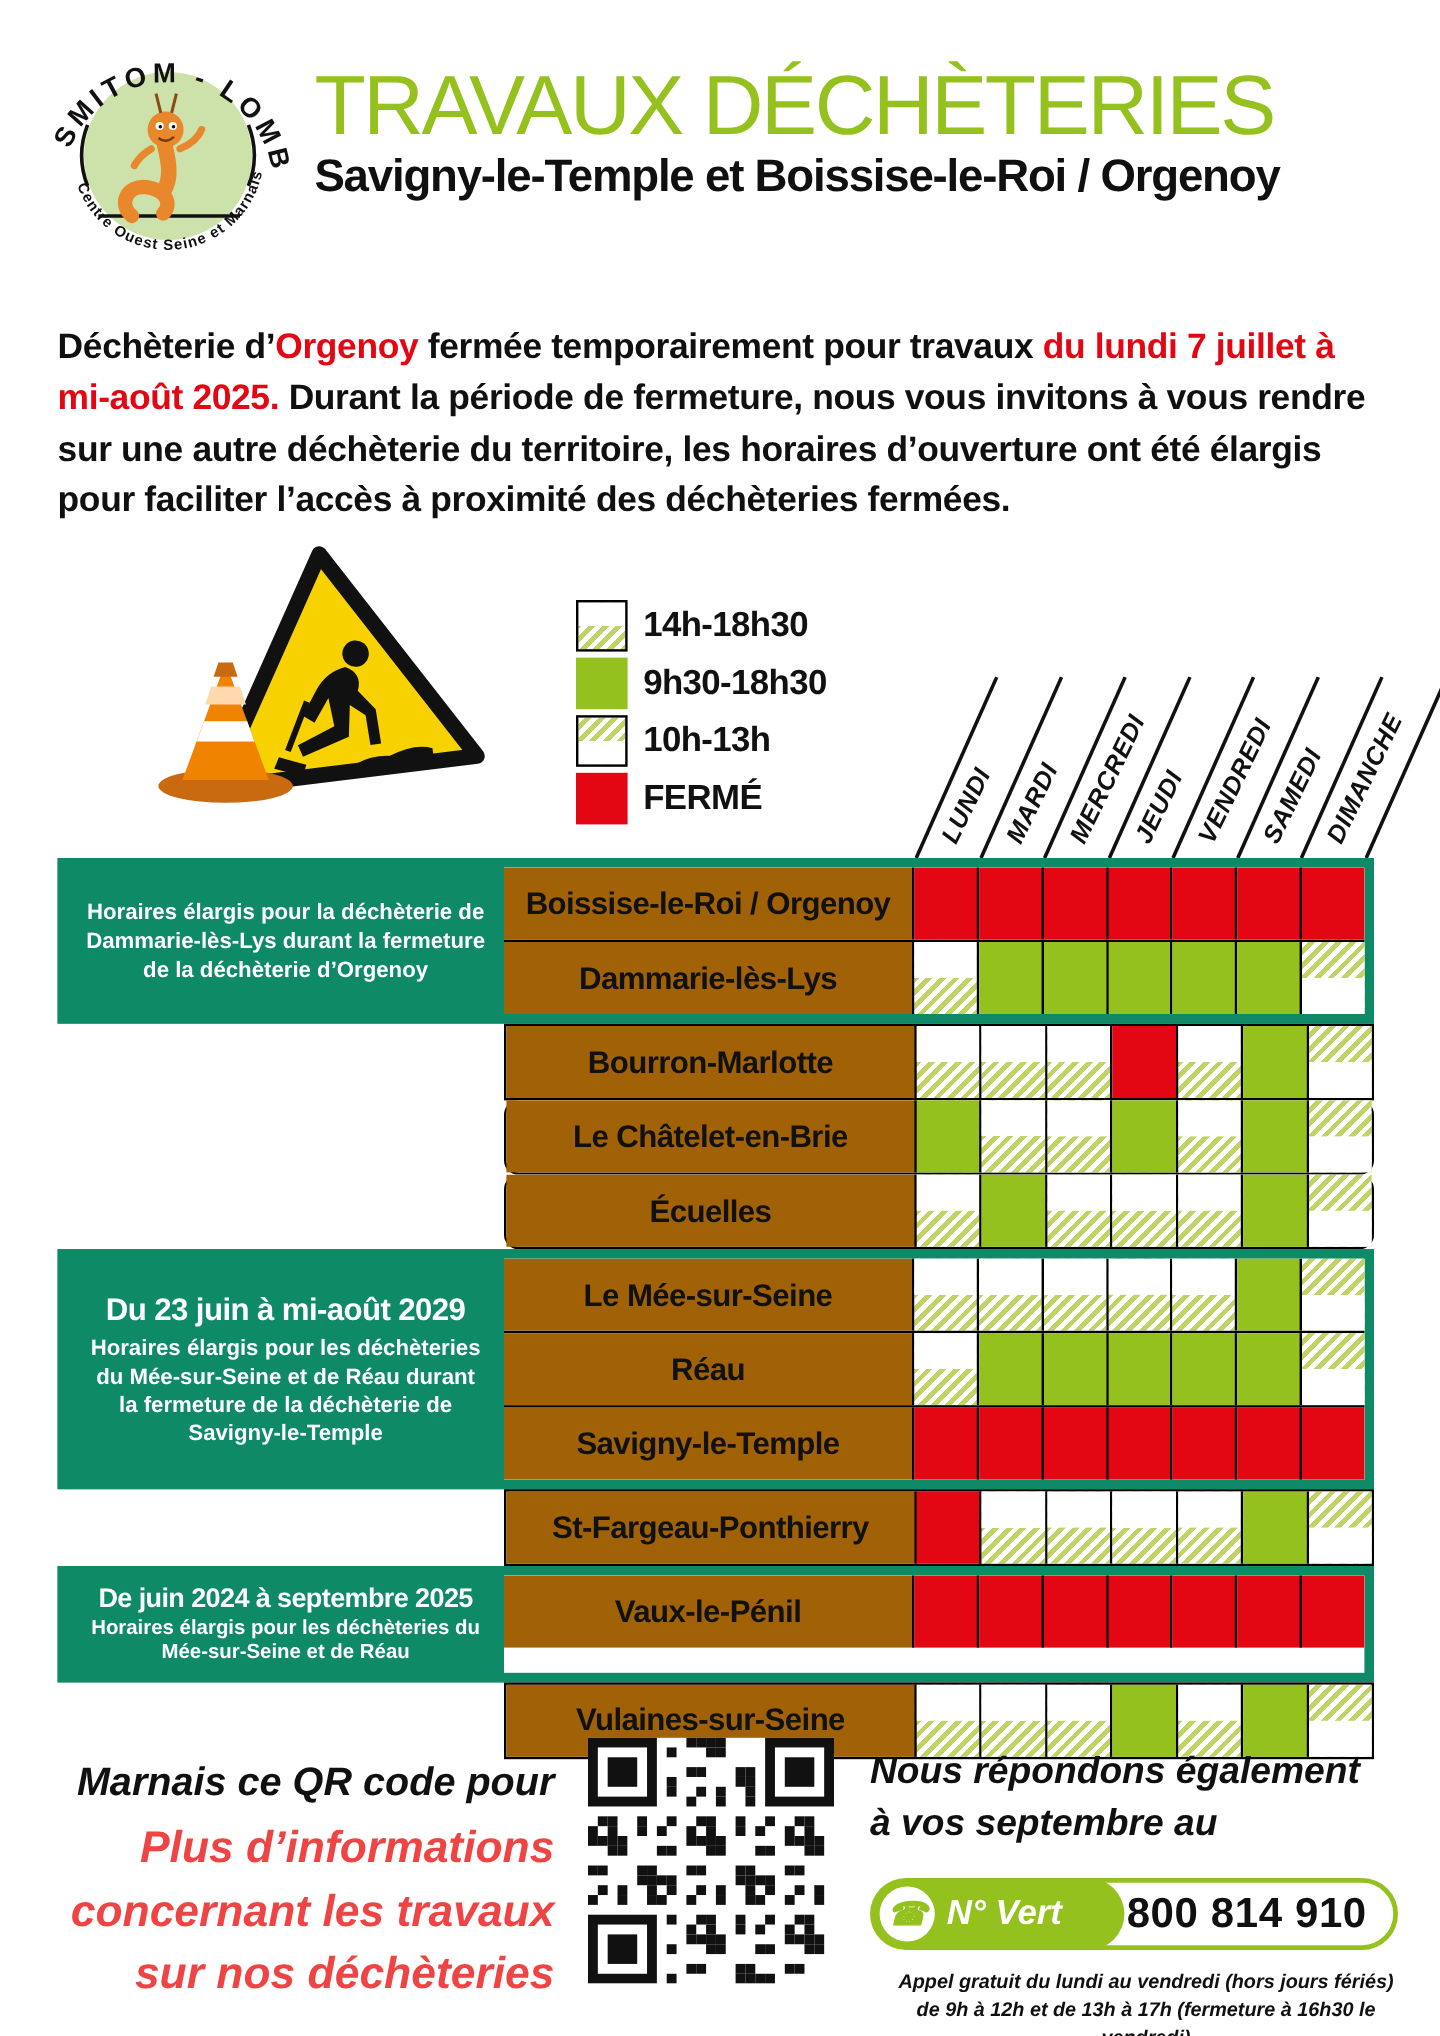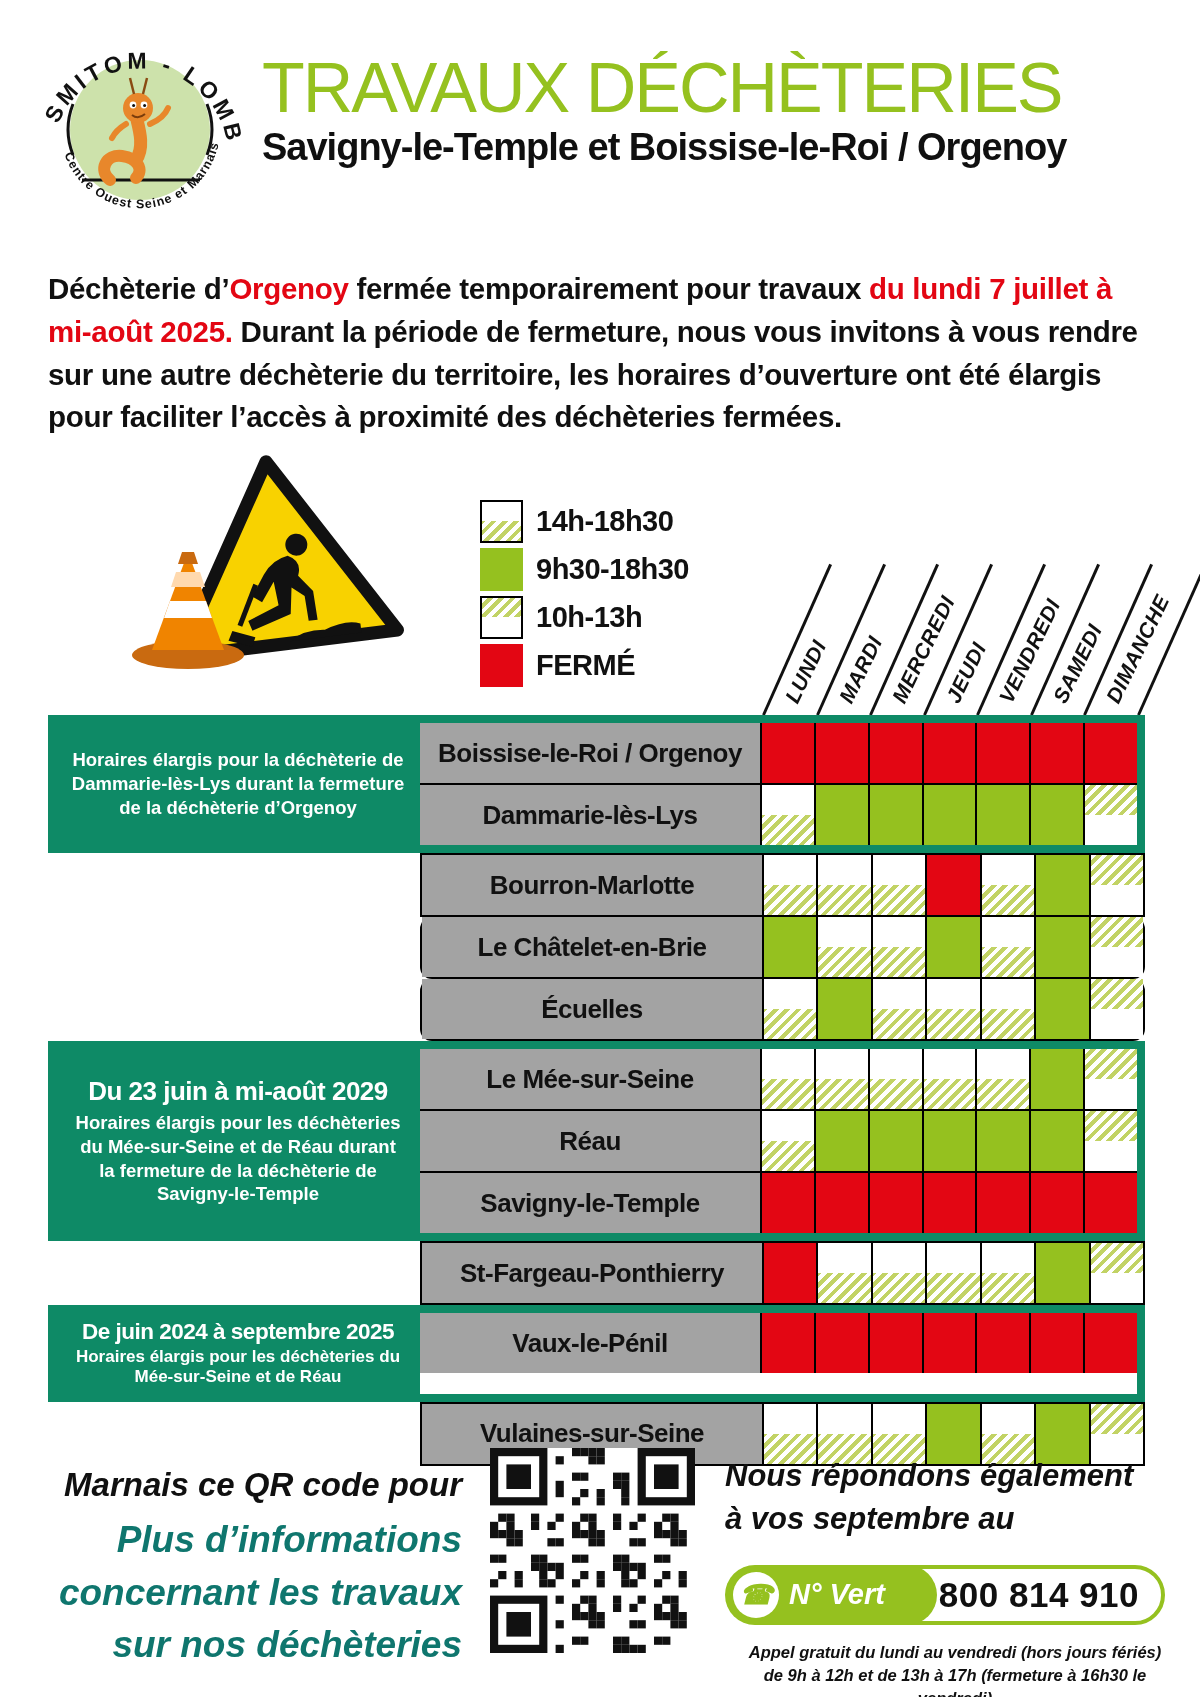--- a/index.html
+++ b/index.html
@@ -50,30 +50,30 @@
   .gsub{font-size:18.5px;font-weight:700;line-height:1.28;}
   .gframe.g2 .gtitle{font-size:22.5px;margin-bottom:2px;}
   .gframe.g2 .gsub{font-size:17px;line-height:1.2;}
   .grows{flex:1;background:#fff;display:flex;flex-direction:column;}
   .grows .srow + .srow{border-top:2px solid #000;}
   .srow{display:flex;height:60px;background:#fff;}
   .srow.solo{margin-left:372px;border:2px solid #000;}
   .srow.solo + .srow.solo{border-top:none;border-radius:12px;}
   .rlabel{flex:0 0 342px;width:342px;box-sizing:border-box;border-right:2px solid #000;
           display:flex;align-items:center;justify-content:center;font-size:26px;font-weight:800;
-          letter-spacing:-0.5px;white-space:nowrap;background:#a3a3a3;}
+          letter-spacing:-0.5px;white-space:nowrap;background:#a16207;}
   .cells{flex:1;display:flex;}
   .cell{flex:1;box-sizing:border-box;border-right:2px solid #000;}
   .cell:last-child{border-right:none;}
 
   
   .footer{position:absolute;left:0;top:1448px;width:1200px;display:flex;align-items:flex-start;}
   .scan-text{width:462px;text-align:right;font-style:italic;font-weight:800;margin-top:18px;}
   .scan-l1{font-size:33px;color:#101010;margin-bottom:10px;}
-  .scan-green{font-size:37px;color:#0f766e;line-height:1.42;}
+  .scan-green{font-size:37px;color:#ef4444;line-height:1.42;}
   .qrwrap{flex:0 0 205px;margin:0 30px 0 28px;}
   .contact{width:460px;margin-top:6px;}
   .contact-heading{font-size:31px;font-weight:800;font-style:italic;line-height:1.4;color:#101010;}
   .pillwrap{position:relative;width:440px;height:60px;margin-top:24px;}
   .pill-white{position:absolute;left:56px;right:0;top:0;height:60px;box-sizing:border-box;
               border:4px solid #95c11f;border-radius:32px;background:#fff;display:flex;
               align-items:center;justify-content:flex-end;padding-right:22px;
               font-size:35px;font-weight:900;letter-spacing:0.5px;color:#101010;}
   .pill-green{position:absolute;left:0;top:0;width:212px;height:60px;background:#95c11f;border-radius:32px;
               display:flex;align-items:center;color:#fff;font-size:29px;font-weight:800;font-style:italic;

